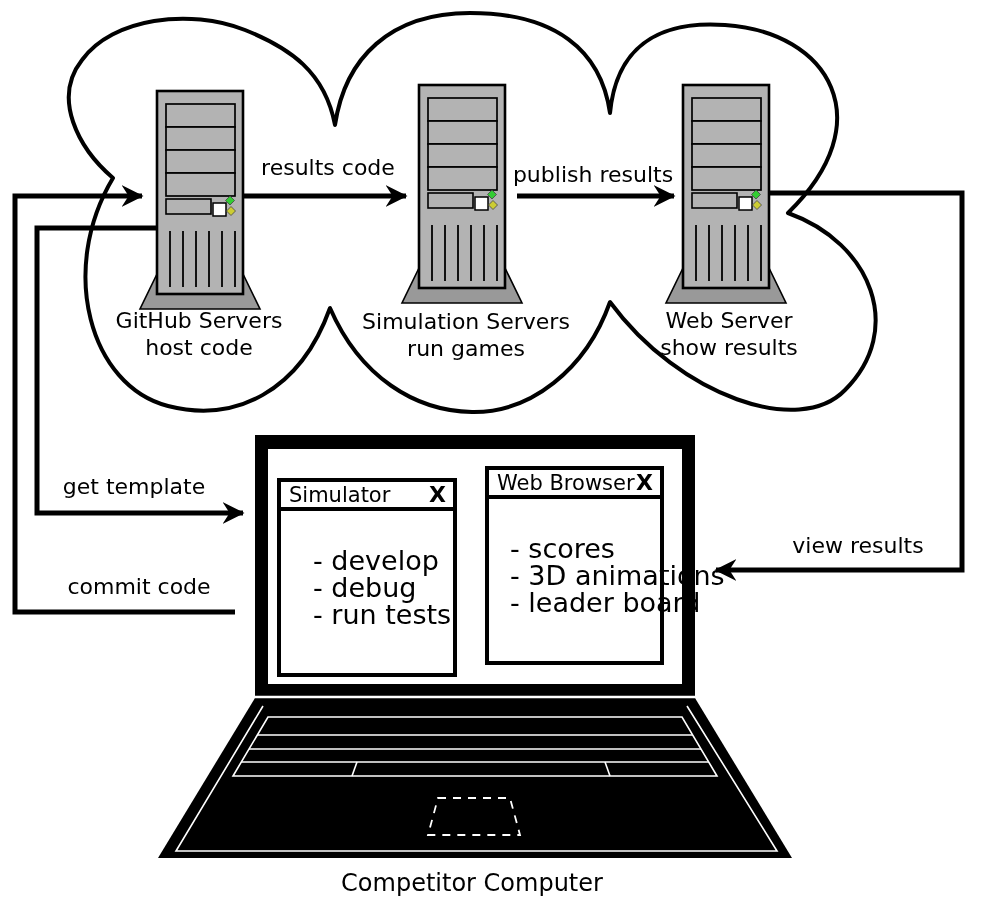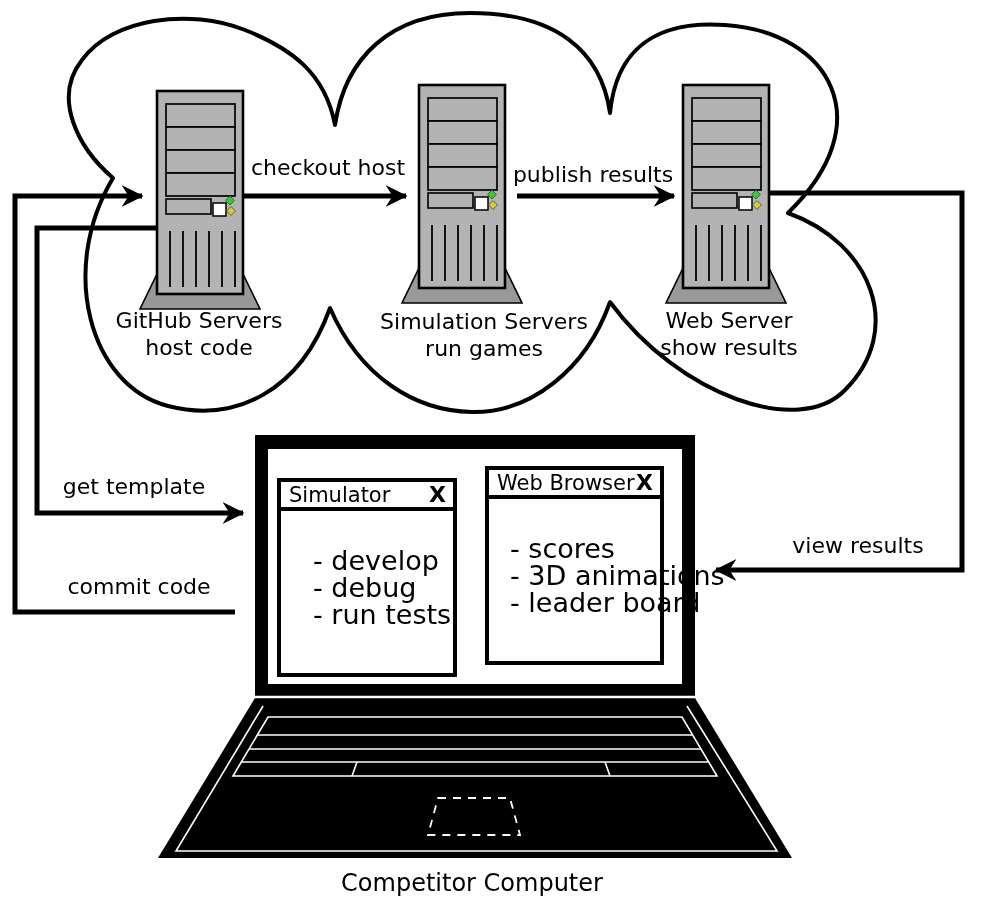--- a/index.html
+++ b/index.html
@@ -106,31 +106,31 @@
         <line x1="257" y1="735" x2="693" y2="735"></line>
         <line x1="249" y1="749" x2="701" y2="749"></line>
         <line x1="241" y1="762" x2="709" y2="762"></line>
         <line x1="357" y1="762" x2="352" y2="776"></line>
         <line x1="605" y1="762" x2="610" y2="776"></line>
       </g>
       <polygon points="438,798 510,798 520,835 428,835" fill="none" stroke="#ffffff" stroke-width="1.8" stroke-dasharray="8 7"></polygon>
     </g>
   </svg>
 
-  <div class="lbl" style="left:228px; top:156px; width:200px;">checkout host</div>
+  <div class="lbl" style="left:228px; top:156px; width:200px;">results code</div>
   <div class="lbl" style="left:493px; top:163px; width:200px;">publish results</div>
   <div class="lbl" style="left:34px;  top:475px; width:200px;">get template</div>
   <div class="lbl" style="left:39px;  top:575px; width:200px;">commit code</div>
   <div class="lbl" style="left:758px; top:534px; width:200px;">view results</div>
 
   <div class="server-label" style="left:79px; top:307px;">
     <div>GitHub Servers</div>
     <div>host code</div>
   </div>
-  <div class="server-label" style="left:364px; top:308px;">
+  <div class="server-label" style="left:346px; top:308px;">
     <div>Simulation Servers</div>
     <div>run games</div>
   </div>
   <div class="server-label" style="left:609px; top:307px;">
     <div>Web Server</div>
     <div>show results</div>
   </div>
 
   <div class="window" style="left:277px; top:466px; width:180px; height:199px;margin-top:12px;">
     <div class="titlebar">

